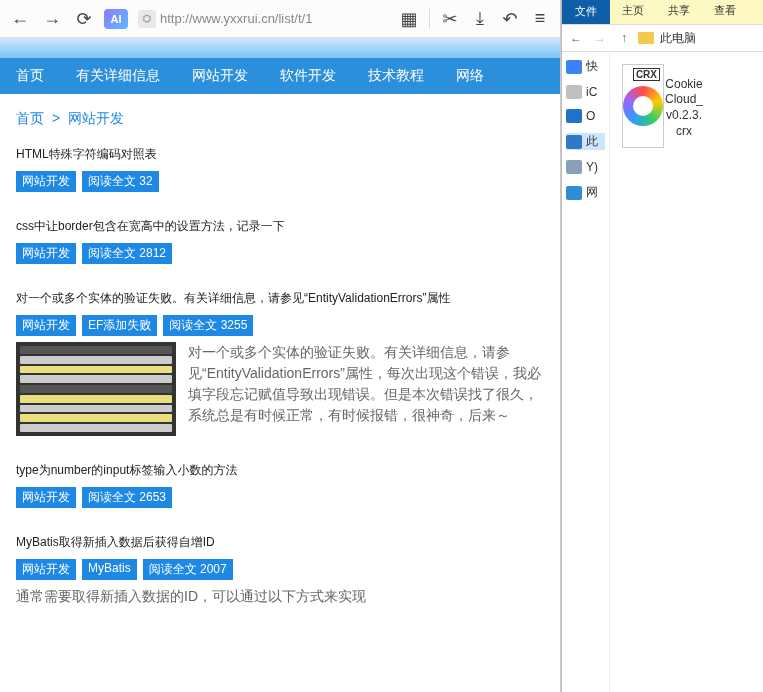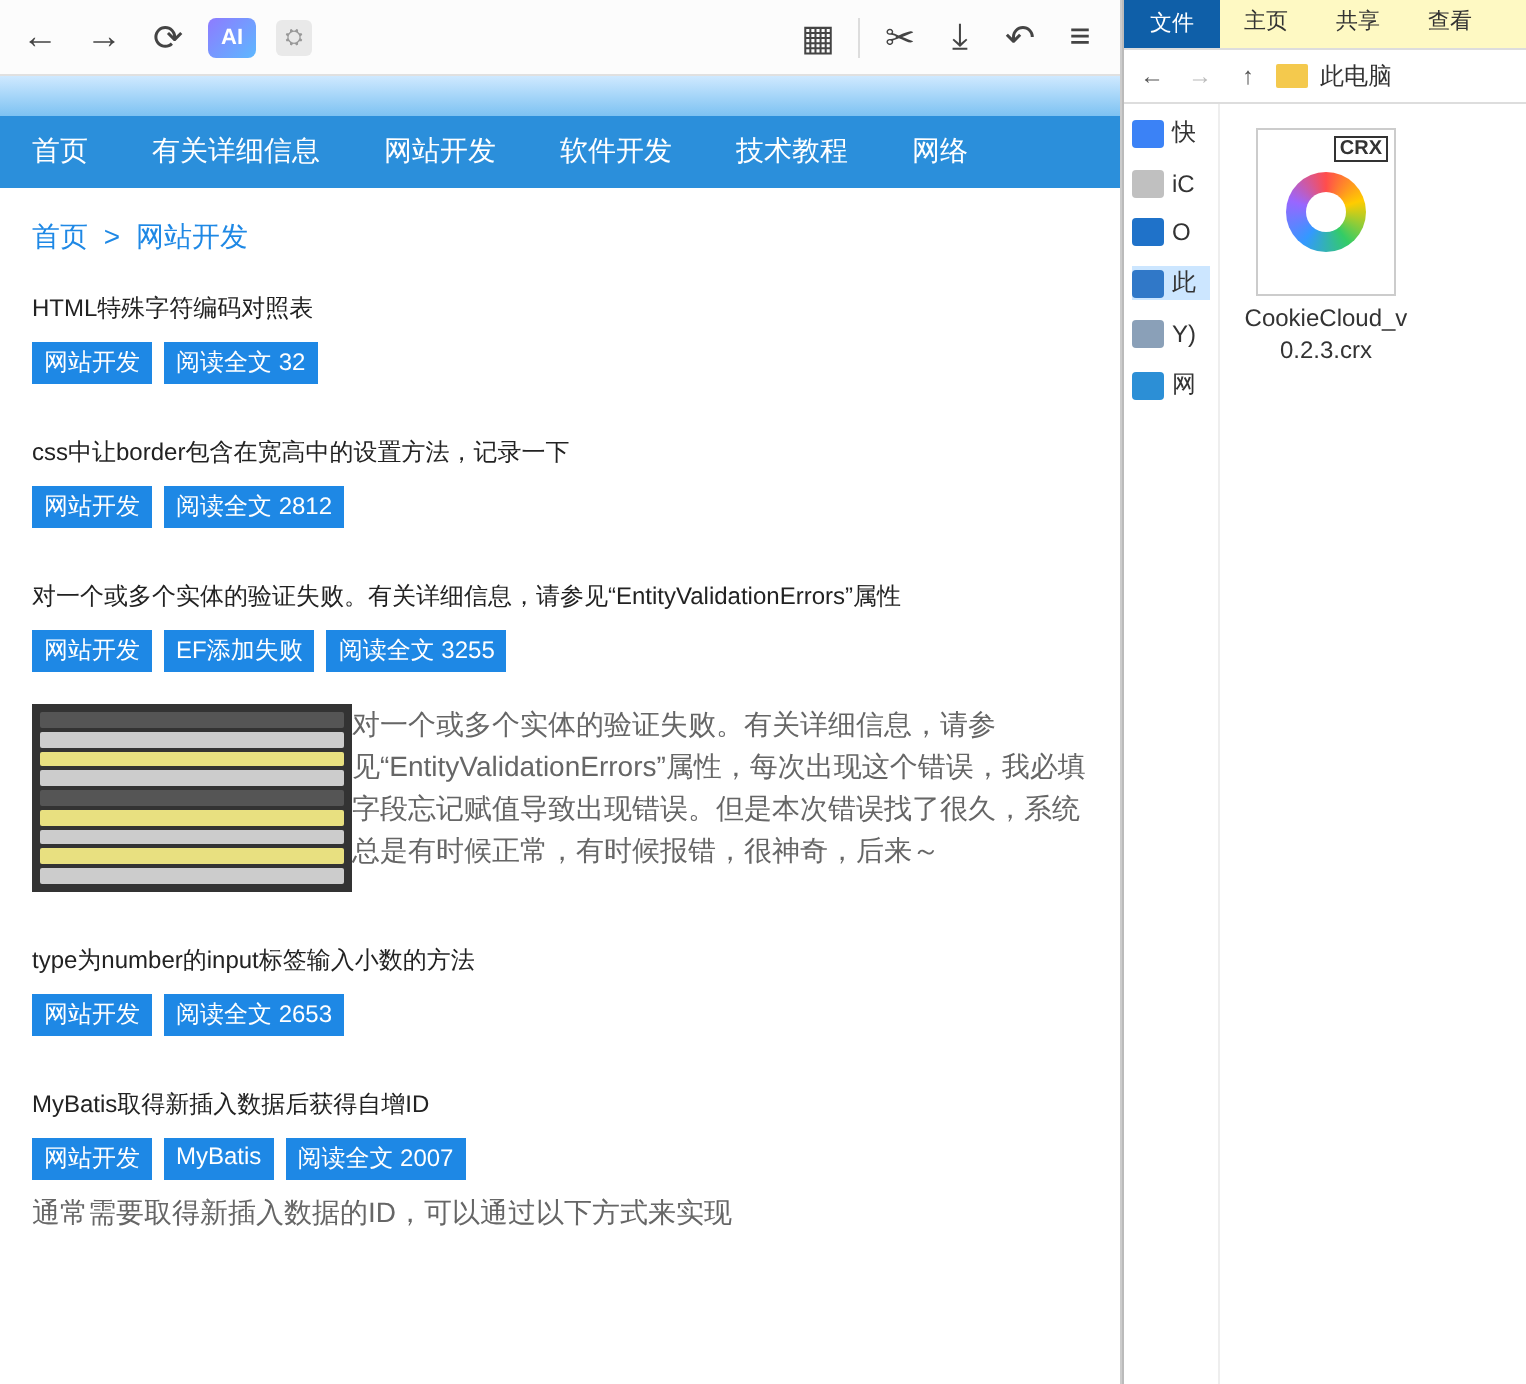--- a/index.html
+++ b/index.html
@@ -22,21 +22,21 @@
   .mainnav { height: 36px; background: #2b8fdb; display: flex; align-items: center; padding: 0 10px; gap: 20px; color:#fff; font-size:14px; overflow:hidden; white-space:nowrap;}
   .mainnav .item { cursor:pointer; padding: 0 6px;}
 
   .content { flex:1; overflow:auto; padding: 16px 16px; font-size:14px; color:#333;}
   .breadcrumb { font-size:14px; color:#1e88e5; margin-bottom: 18px; }
   .breadcrumb .sep2 { color:#1e88e5; margin:0 4px;}
   .post { margin-bottom: 26px; }
   .post-title { font-size:12px; color:#222; margin-bottom: 8px; font-weight:normal; }
   .tags { display:flex; gap:6px; flex-wrap:wrap; margin-bottom:6px;}
   .tag { background:#1e88e5; color:#fff; font-size:12px; padding:2px 6px; cursor:pointer;}
-  .excerpt-row { display:flex; margin-top:16px;}
+  .excerpt-row { display:flex; gap:12px; margin-top:6px;}
   .thumb { width:160px; height:94px; background:#333; flex-shrink:0; display:flex; flex-direction:column; padding:4px; gap:2px;}
   .thumb-line { height:8px; background:#ccc; border-radius:1px;}
   .thumb-line.dark { background:#555;}
   .thumb-line.hl { background:#e8e080;}
   .excerpt { font-size:14px; color:#666; line-height:1.5; }
 
   
   .explorer { flex:1; height:100%; background:#fff; display:flex; flex-direction:column; border-left:1px solid #bbb;}
   .ex-tabs { height:24px; background:#fef9c3; display:flex; font-size:11px;}
   .ex-tab { padding:3px 12px; border:1px solid #ccc; border-bottom:none; background:#fff;}
@@ -51,40 +51,41 @@
   .srow.sel { background:#cce6ff;}
   .mini-ico { width:16px; height:14px; flex-shrink:0; border-radius:2px;}
   .ico-star { background:#3b82f6;}
   .ico-cloud { background:#c0c0c0;}
   .ico-onedrive { background:#1f72c9;}
   .ico-pc { background:#3078c8;}
   .ico-disk { background:#8aa0b8;}
   .ico-net { background:#2c8fd6;}
 
   .ex-files { flex:1; padding:8px;}
-  .file-item { width:90px; display:flex; flex-direction:column; align-items:center; font-size:12px; color:#333; cursor:pointer; padding:4px;}
+  .file-item { width:90px; display:flex; align-items:center; font-size:12px; color:#333; cursor:pointer; padding:4px;}
   .file-icon { width:70px; height:84px; background:#fff; border:1px solid #ccc; position:relative; display:flex; align-items:center; justify-content:center; margin-bottom:4px;}
   .file-crx { position:absolute; top:3px; right:3px; font-size:10px; font-weight:bold; color:#333; border:1px solid #333; padding:0 2px; background:#fff;}
   .file-swirl { width:40px; height:40px; border-radius:50%; background: conic-gradient(#ff4d4d,#ffcc00,#33cc66,#3399ff,#9966ff,#ff4d4d); position:relative;}
   .file-swirl::after { content:""; position:absolute; inset:10px; background:#fff; border-radius:50%;}
   .file-name { text-align:center; line-height:1.3; word-break:break-all;}
 </style>
 </head>
 <body>
 
 <div class="browser">
   <div class="toolbar">
     <div class="navbtn">←</div>
     <div class="navbtn">→</div>
     <div class="navbtn">⟳</div>
     <div class="navbtn">
         <div class="ai-icon">AI</div>
       </div>
     <div class="url-wrap">
       <div class="cert">⛭</div>
+      <input class="url-input" value="http://www.yxxrui.cn/list/t/1" style="">
     </div>
     <div class="toolbar-right">
       <div class="navbtn">▦</div>
       <div class="sep"></div>
       <div class="navbtn">✂</div>
       <div class="navbtn">⤓</div>
       <div class="navbtn">↶</div>
       <div class="navbtn">≡</div>
     </div>
   </div>

